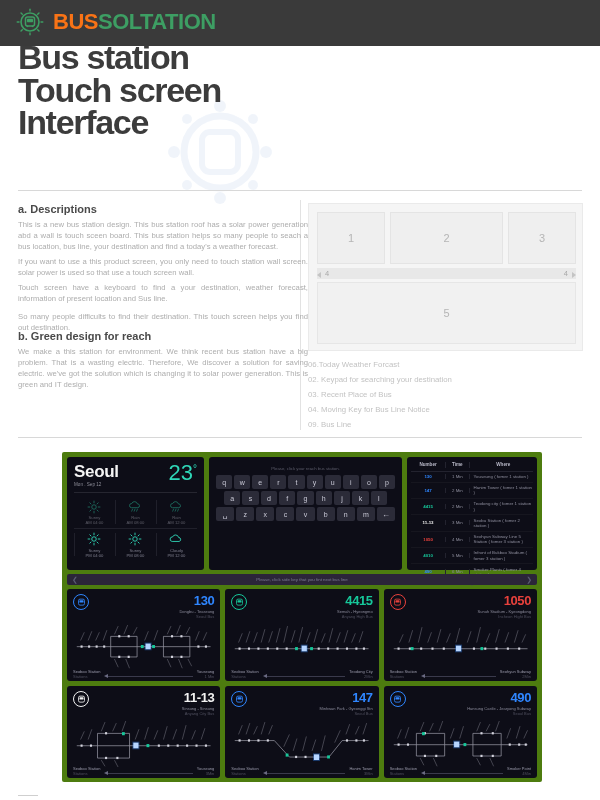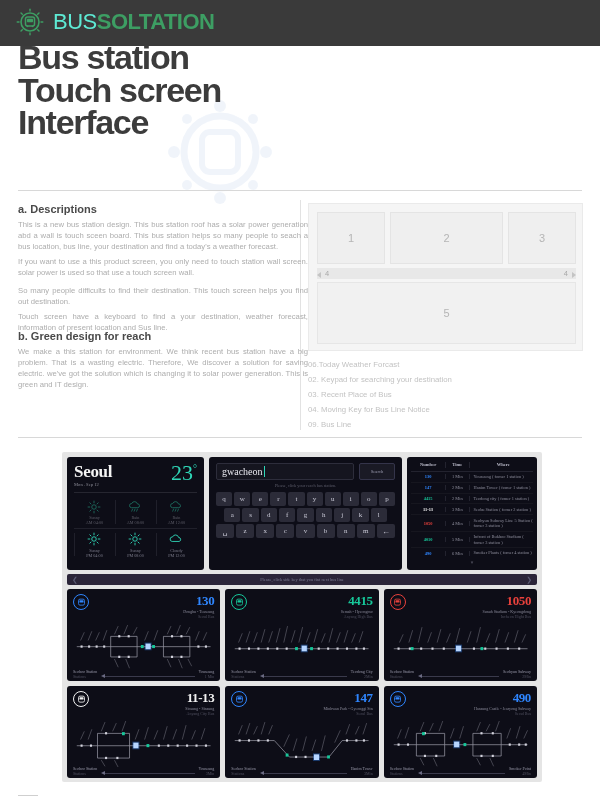--- a/index.html
+++ b/index.html
@@ -12,21 +12,21 @@
   #page { position: relative; width: 600px; height: 800px; background:#fff; }
 
   
   .topbar {
     position: absolute; left:0; top:0; width:600px; height:46px;
     background:#3a3a3a;
   }
   .logo-wrap { position:absolute; left:14px; top:6px; display:flex; align-items:center; gap:7px; }
   .logo-mark { width:32px; height:32px; position:relative; }
   .logo-text { font-size:22px; letter-spacing:-0.5px; line-height:32px; }
-  .logo-bus { color:#5eead4; font-weight:400; }
+  .logo-bus { color:#f97316; font-weight:700; }
   .logo-soltation { color:#3d9e63; font-weight:700; }
 
   
   .title-block { position:absolute; left:18px; top:41px; width:420px; }
   .title-line {
     font-size:34px; font-weight:700; color:#3c3c3c;
     line-height:0.96; letter-spacing:-1.3px;
   }
   .watermark {
     position:absolute; left:160px; top:100px;
@@ -64,21 +64,21 @@
                background:#f1f1f1; border:1px solid #e6e6e6;
                display:flex; align-items:center; justify-content:center;
                font-size:11px; color:#b5b5b5; }
 
   .wlist { position:absolute; left:308px; top:357px; width:275px; }
   .wlist li { list-style:none; font-size:7.8px; color:#c3c3c3; line-height:1.93; }
 
   
   .panel {
     position:absolute; left:62px; top:452px; width:480px; height:330px;
-    background:#e5e5e5; border-radius:2px; padding:5px;font-family:Liberation Serif, serif;
+    background:#4d7c0f; border-radius:2px; padding:5px;
   }
   .prow1 { display:flex; gap:5px; height:113px; }
   .card { background:#0d0d17; border-radius:3px; position:relative; }
 
   
   .weather { width:137px; padding:6px 7px 4px; }
   .w-head { display:flex; justify-content:space-between; align-items:flex-start; }
   .w-city { font-size:17px; font-weight:700; color:#f4f4f4; line-height:1; letter-spacing:-0.3px;}
   .w-date { font-size:4.6px; color:#8b8b96; margin-top:2px; }
   .w-temp { font-size:22px; color:#2fd6b7; line-height:0.95; font-weight:300; }
@@ -215,22 +215,22 @@
   </div>
 
   <div class="rule" style="left:18px; top:190px; width:564px;"></div>
   <div class="vrule" style="left:300px; top:200px; height:230px;"></div>
   <div class="rule" style="left:18px; top:437px; width:564px;"></div>
 
   <div class="sec" style="top:203px;">
     <h3>a. Descriptions</h3>
     <p>This is a new bus station design. This bus station roof has a solar power generation abd a wall is touch sceen board. This bus station helps so many people to seach a bus location, bus line, your destination and find a today's a weather forecast.</p>
     <p>If you want to use a this product screen, you only need to touch station wall screen. solar power is used so that use a touch screen wall.</p>
+    <p>Touch screen have a keyboard to find a your destination, weather forecast, information of present location and Sus line.</p>
     <p style="margin-top:7px">So many people difficults to find their destination. This touch screen helps you find out destination.</p>
-    <p>Touch screen have a keyboard to find a your destination, weather forecast, information of present location and Sus line.</p>
   </div>
 
   <div class="sec" style="top:330px;">
     <h3>b. Green design for reach</h3>
     <p>We make a this station for environment. We think recent bus station have a big problem. That is a wasting electric. Therefore, We discover a solution for saving electric. we've got the solution which is changing it to  solar power generation. This is green and IT design.</p>
   </div>
 
   <div class="wire">
     <div class="wire-row">
       <div class="wbox b1">1</div>
@@ -373,27 +373,20 @@
             </div>
             <div class="w-lbl" style="color:#7d7d8c">
                 <b>Cloudy</b>
                 <b>PM 12:00</b>
               </div>
           </div>
         </div>
       </div>
 
       <div class="card keypad">
-        <div class="kp-top">
-          <div class="kp-input">
-            <span>gwacheon</span>
-              <span class="caret"></span>
-          </div>
-          <div class="kp-search">Search</div>
-        </div>
         <div class="kp-hint">Please, click your reach bus station.</div>
         <div class="kp-rows">
           <div class="kp-r">
             <div class="key">q</div>
             <div class="key">w</div>
             <div class="key">e</div>
             <div class="key">r</div>
             <div class="key">t</div>
             <div class="key">y</div>
             <div class="key">u</div>

